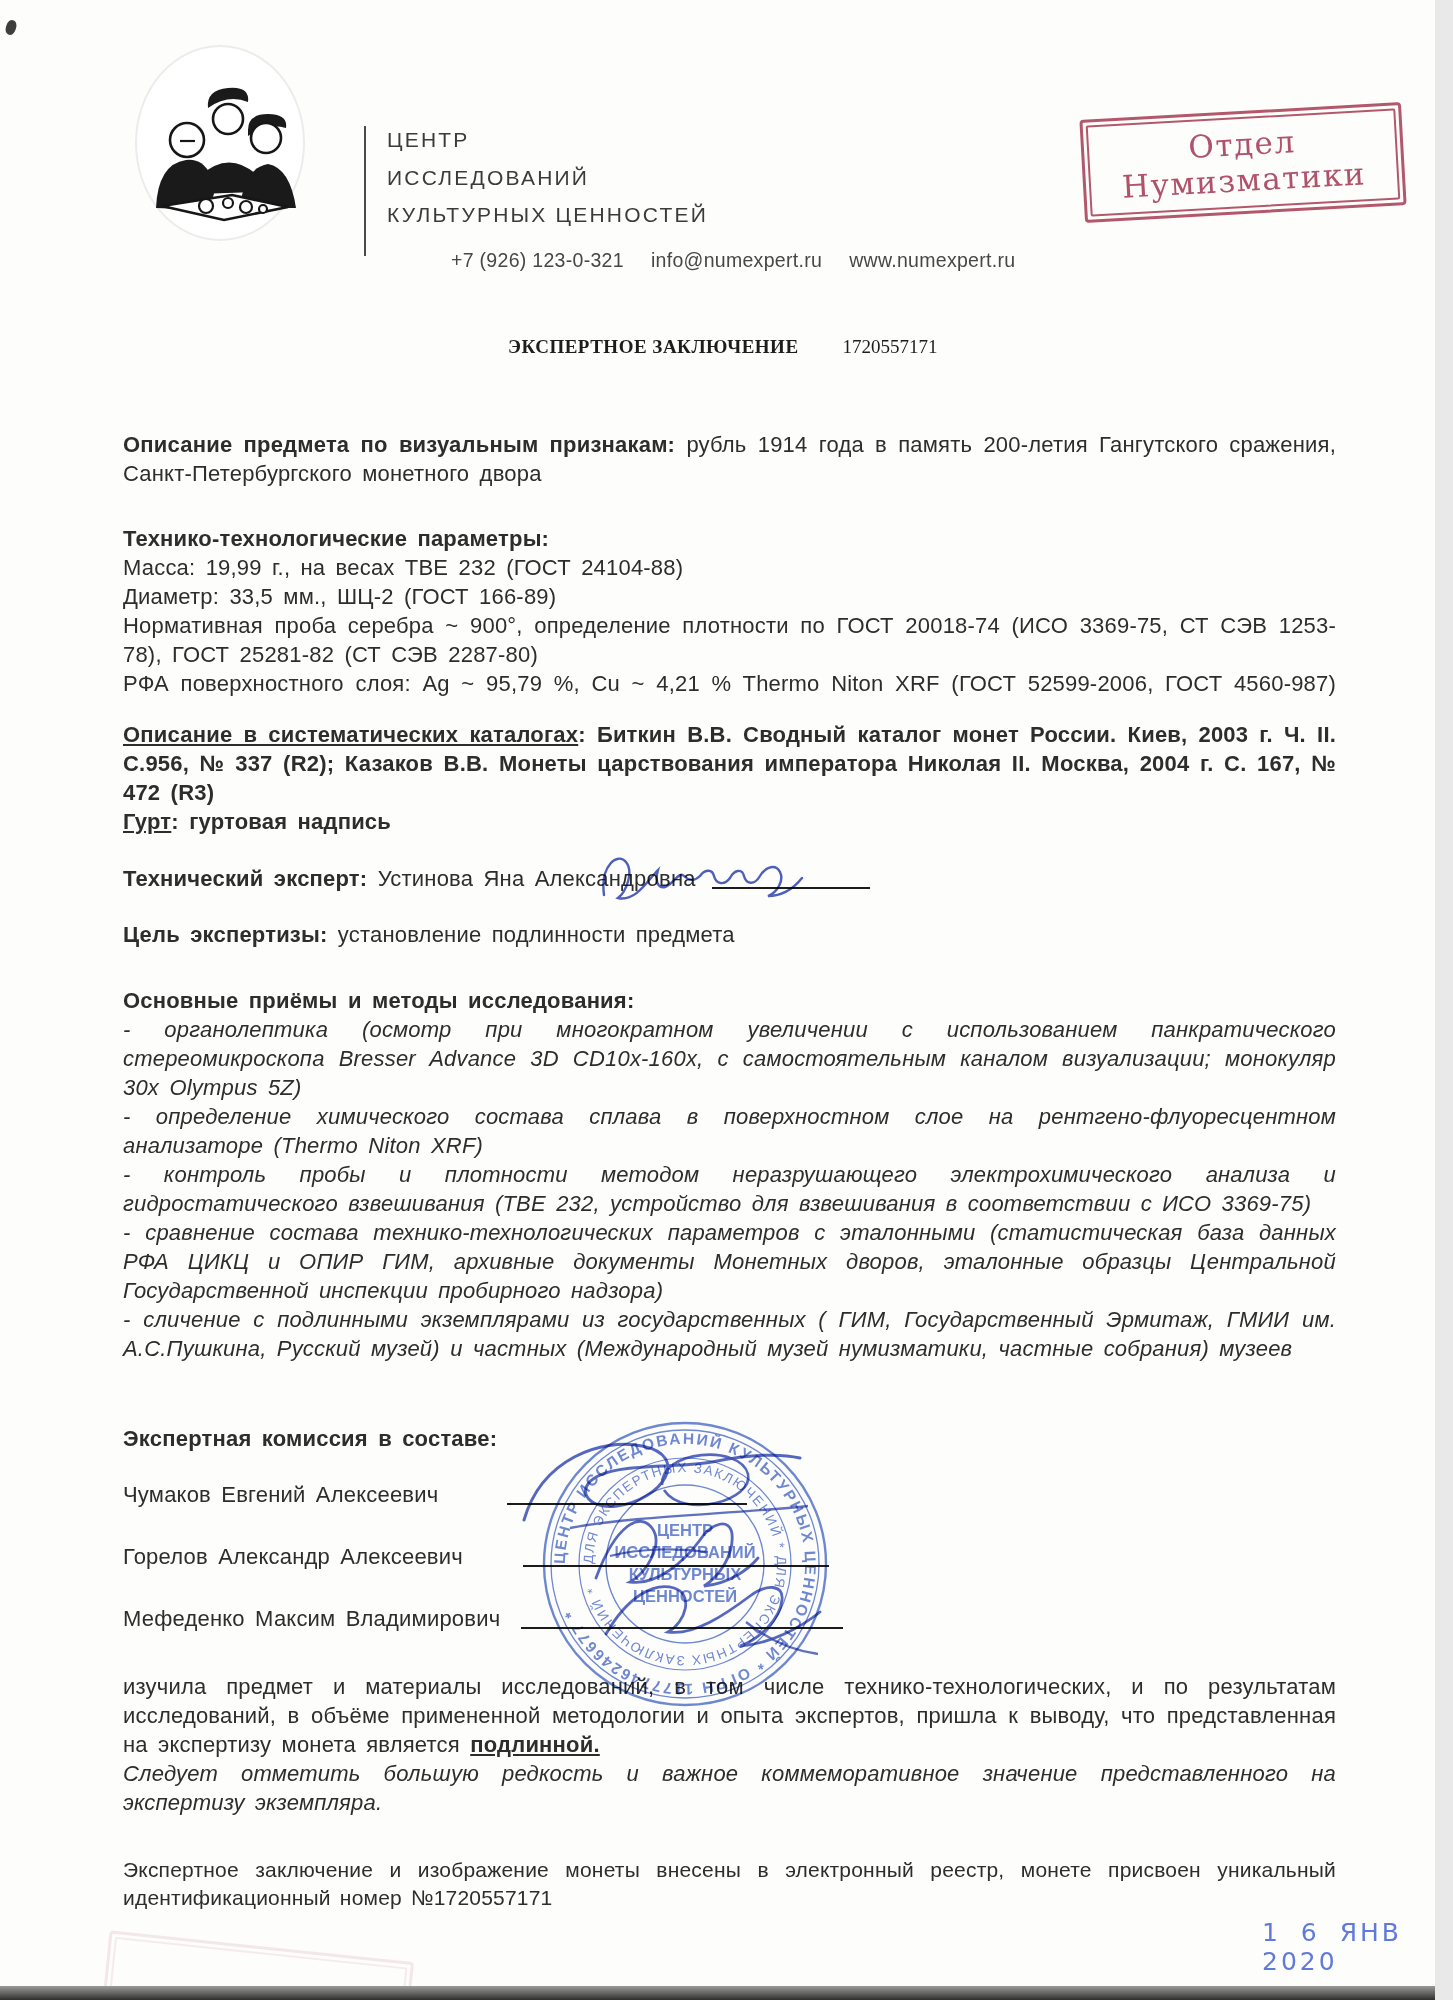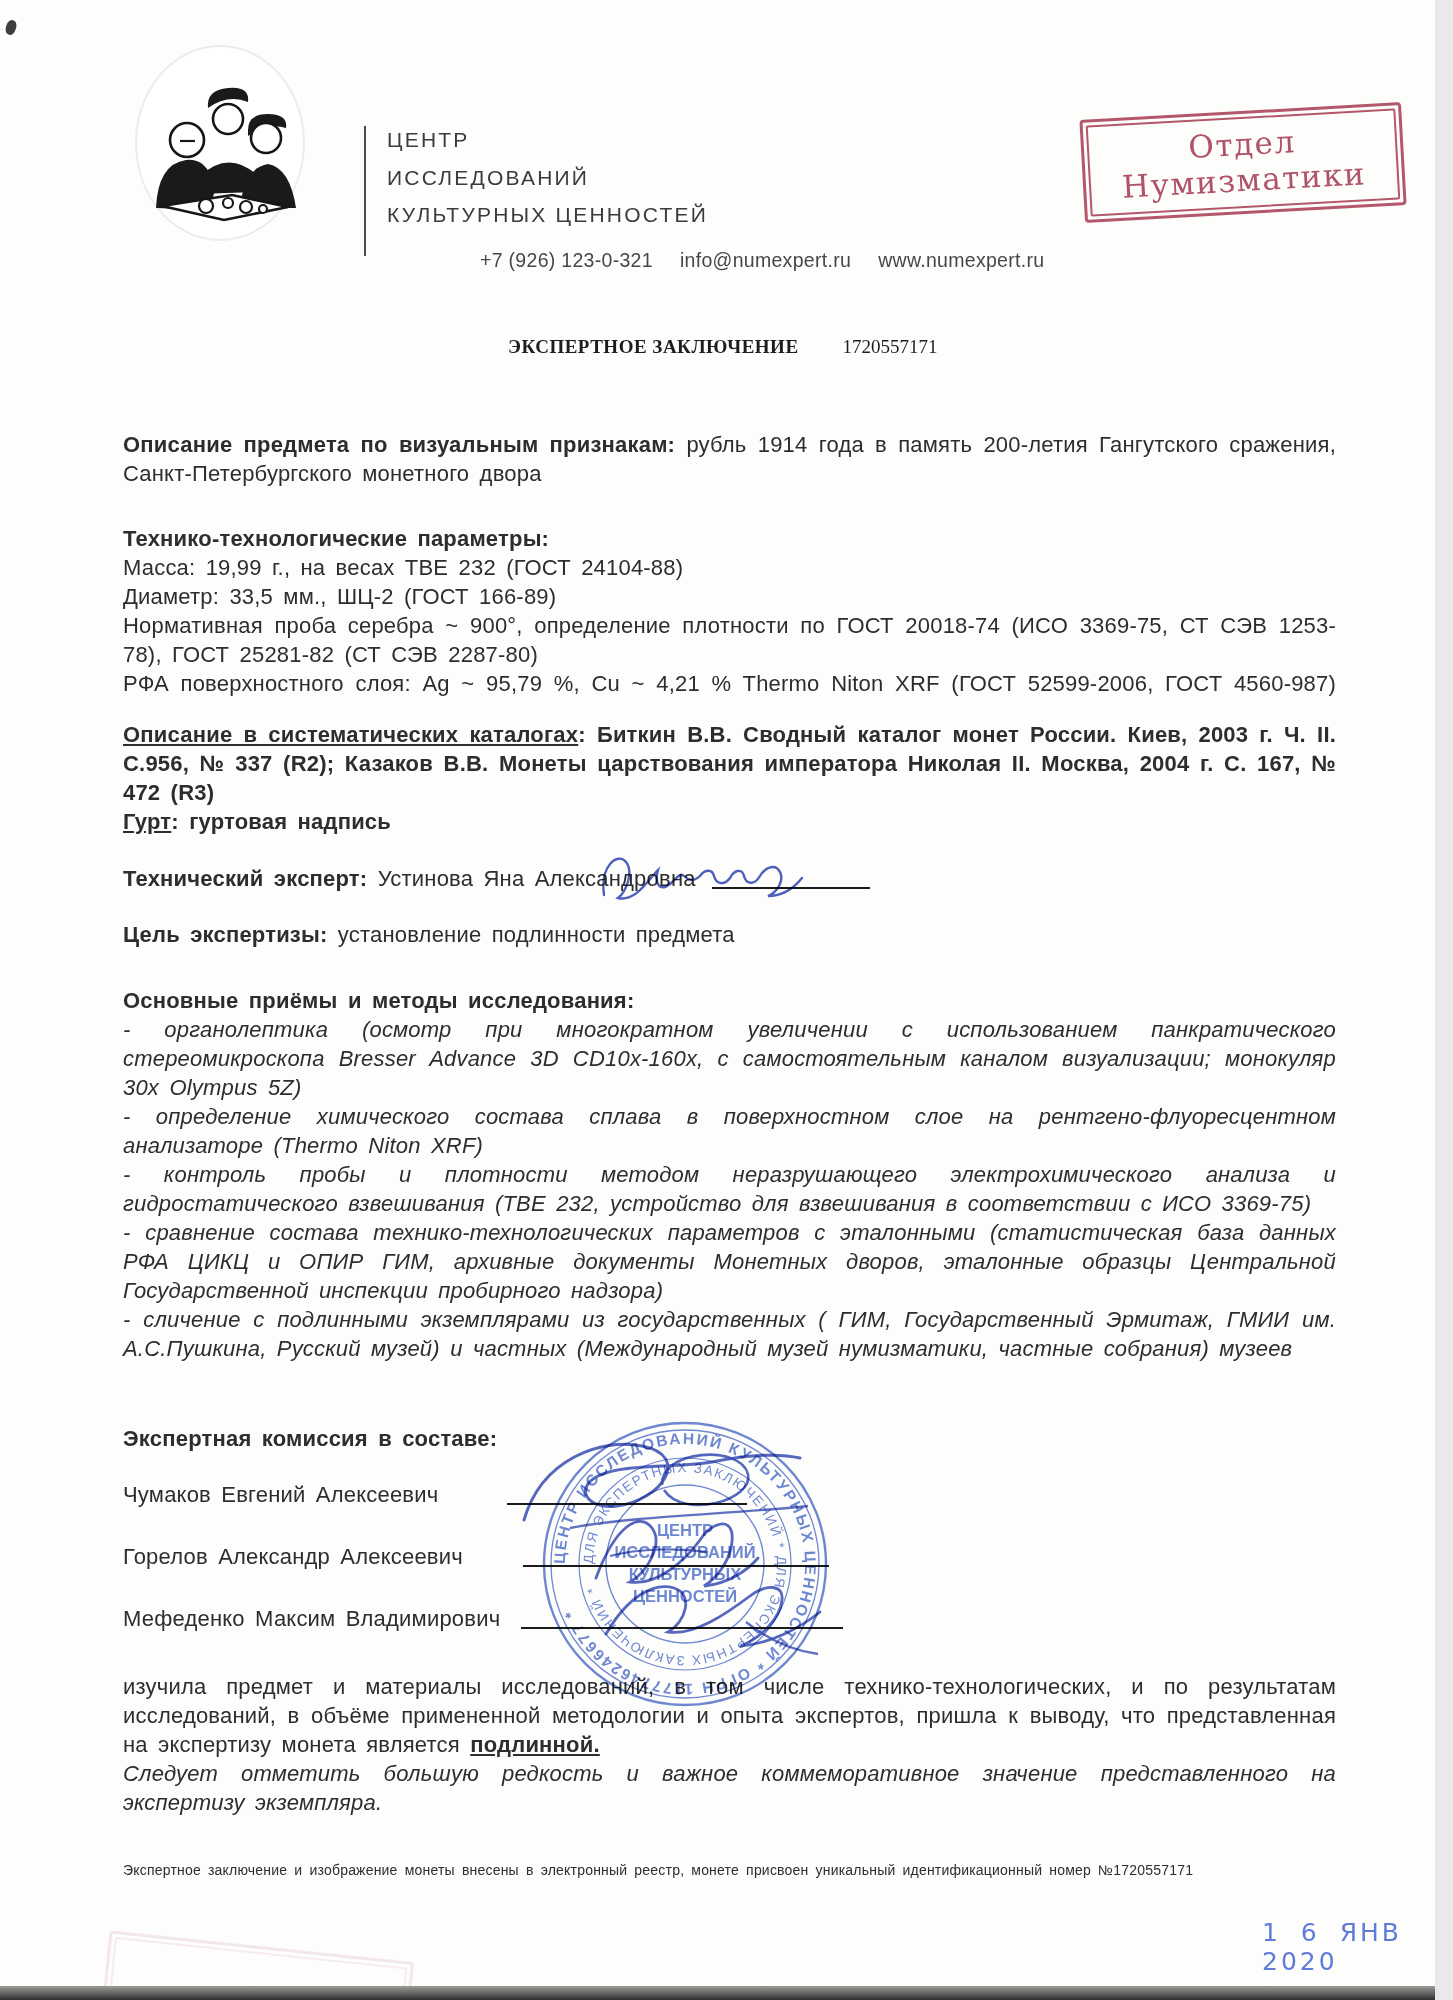--- a/index.html
+++ b/index.html
@@ -13,21 +13,21 @@
   .b{font-weight:bold;margin-top:16px;}
   .i{font-style:italic;}
   .u{text-decoration:underline;}
   .jlast{text-align-last:justify;}
   .uline{display:inline-block;border-bottom:2.2px solid #1b1b1b;transform:translateY(3px);height:18px;}
 
   
   .logo{left:134px;top:42px;}
   .divider{left:364px;top:126px;width:2px;height:130px;background:#4a4a4a;}
   .orgname{left:387px;top:121px;font-size:21px;line-height:37.5px;letter-spacing:2.2px;color:#3b3b3b;}
-  .contacts{left:480px;top:249px;font-size:19.5px;color:#474747;display:flex;gap:27px;letter-spacing:.3px;}
+  .contacts{left:451px;top:249px;font-size:19.5px;color:#474747;display:flex;gap:27px;letter-spacing:.3px;}
 
   
   .dept-stamp{left:1082px;top:111px;width:322px;height:103px;transform:rotate(-3.2deg);
               border:3px solid #b04b61;border-radius:4px;padding:3px;box-sizing:border-box;
               mix-blend-mode:multiply;opacity:.93;}
   .dept-stamp-inner{border:2px solid #b04b61;border-radius:2px;width:100%;height:100%;box-sizing:border-box;
               display:flex;flex-direction:column;align-items:center;justify-content:center;
               color:#ab4560;font-family:"DejaVu Serif",serif;letter-spacing:1.5px;}
   .dept-line1{font-size:31px;line-height:34px;}
   .dept-line2{font-size:31px;line-height:38px;}
@@ -42,21 +42,21 @@
   #p-tech{top:524px;}
   #p-catalogs{top:720px;font-weight:bold;}
   #p-expert{top:864px;}
   #p-purpose{top:920px;}
   #p-methods{top:986px;}
   #p-commission-h{top:1424px;}
   #row-member-1{top:1480px;}
   #row-member-2{top:1542px;}
   #row-member-3{top:1604px;}
   #p-conclusion{top:1672px;}
-  #p-registry{top:1856px;font-size:14px;line-height:28px;word-spacing:3px;}
+  #p-registry{top:1856px;font-size:21px;line-height:28px;word-spacing:3px;}
 
   .datestamp{left:1262px;top:1918px;font-size:25px;letter-spacing:3px;word-spacing:9px;
              color:#4b69d6;opacity:.88;font-family:"DejaVu Sans",sans-serif;}
 
   .seal-svg,.sig-svg{mix-blend-mode:multiply;}
 
   
   .bottom-bar{left:0;top:1986px;width:1453px;height:14px;
               background:linear-gradient(to bottom,#9b9b98,#2e2e2e);}
   .speck-tl{left:6px;top:20px;width:10px;height:15px;background:#1c1c1c;border-radius:45%;

